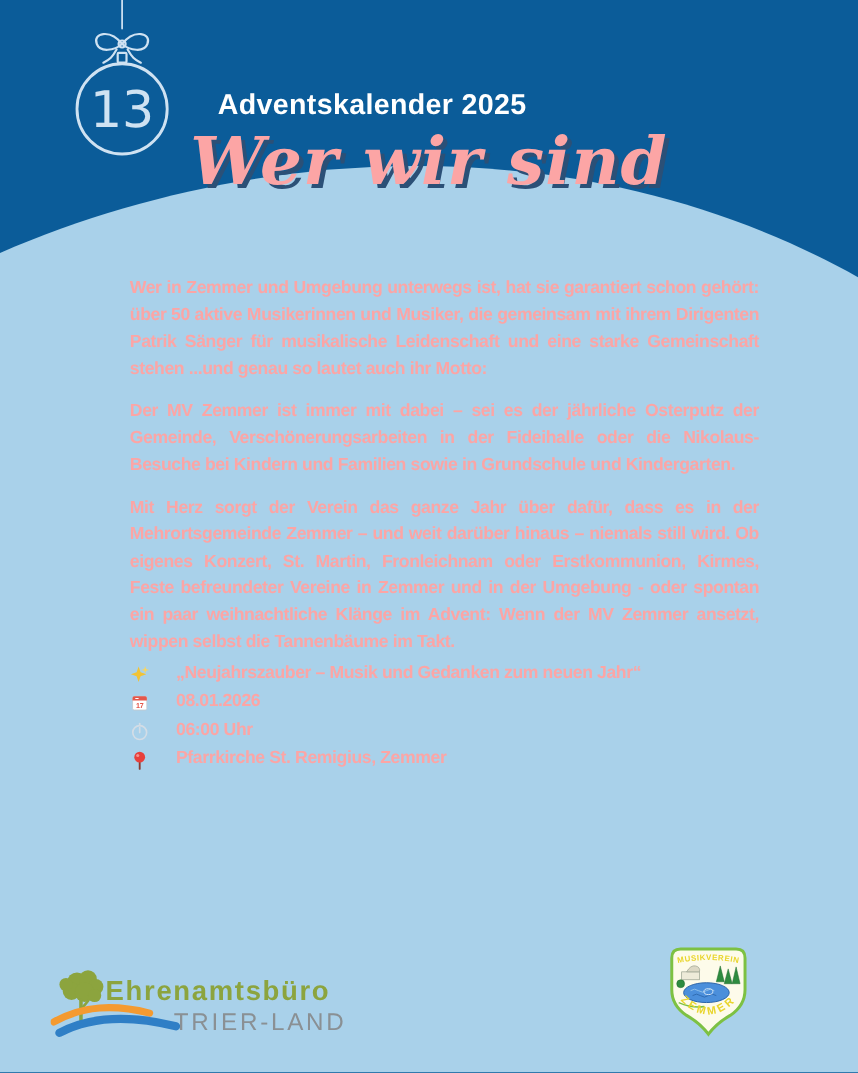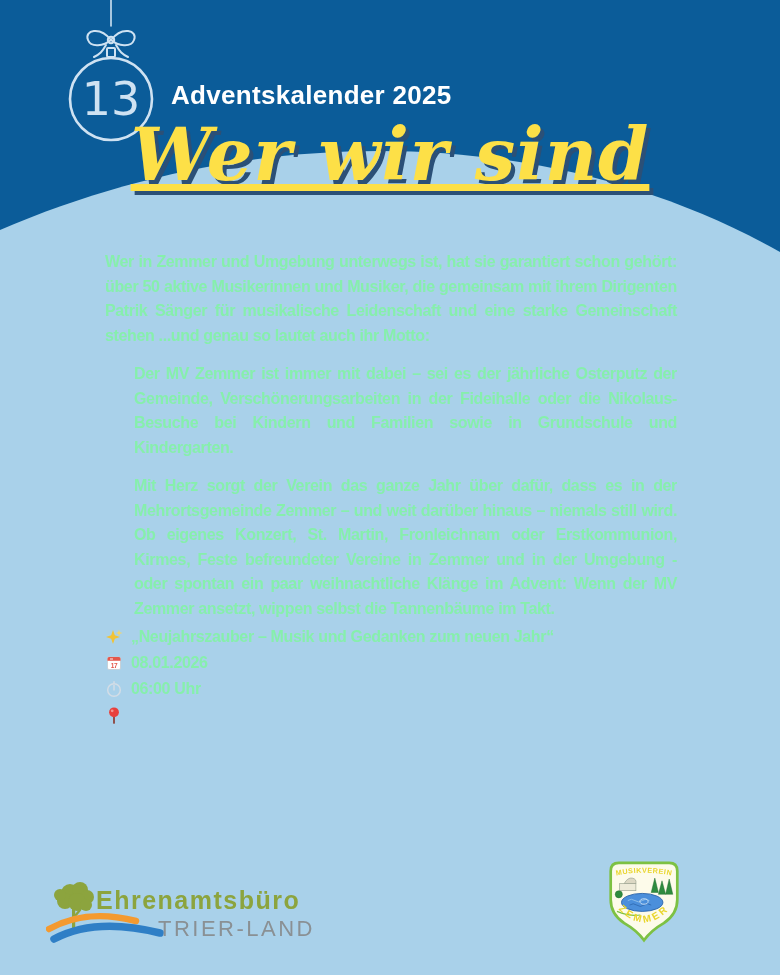--- a/index.html
+++ b/index.html
@@ -6,40 +6,39 @@
   body{
     width:780px;height:975px;position:relative;overflow:hidden;
     background:#0b5c99;
     font-family:"Liberation Sans",sans-serif;
   }
   
   .wave-svg{position:absolute;left:0;top:0;z-index:0;}
   
   .ornament-svg{position:absolute;left:64px;top:0;z-index:2;}
   .kicker{
-    position:absolute;left:171px;top:80px;z-index:2;
+    position:absolute;left:198px;top:80px;z-index:2;
     color:#ffffff;font-size:26px;font-weight:bold;letter-spacing:.3px;
   }
   .script-title{
     position:absolute;left:0;right:0;top:112px;z-index:2;text-align:center;
     font-family:"DejaVu Serif",serif;font-style:italic;font-weight:bold;
-    font-size:72px;color:#fde047;letter-spacing:1px;
+    font-size:60px;color:#fca5a5;letter-spacing:1px;
     text-shadow:4px 4px 0 #2b5077;
-    text-decoration:underline;
   }
   
   .content{
-    position:absolute;left:105px;top:250px;width:572px;z-index:2;
-    color:#86efac;font-size:16px;font-weight:bold;line-height:24.5px;
+    position:absolute;left:118px;top:250px;width:572px;z-index:2;
+    color:#fca5a5;font-size:16px;font-weight:bold;line-height:24.5px;
     letter-spacing:-0.35px;text-align:justify;
   }
   .content p{margin:0;}
-  .content p.gap{margin-top:14px;margin-left:29px;}
+  .content p.gap{margin-top:14px;}
   .event-list{list-style:none;margin:3px 0 0 0;padding:0;text-align:left;}
-  .event-row{display:flex;align-items:center;gap:8px;height:26px;}
+  .event-row{display:flex;align-items:center;gap:24px;height:26px;}
   .event-row svg{flex:0 0 auto;}
   
   .footer-logo{position:absolute;left:46px;top:878px;z-index:2;}
   .badge-svg{position:absolute;left:608px;top:857px;z-index:2;}
 </style>
 </head>
 <body>
 
 <svg class="wave-svg" width="780" height="975" viewBox="0 0 780 975">
   <path d="M0,230 C230,130 530,112 780,252 L780,975 L0,975 Z" fill="#a9d1ea"></path>
@@ -92,20 +91,21 @@
         <line x1="9" y1="1.8" x2="9" y2="3" stroke="#d3dde6" stroke-width="1.5" stroke-linecap="round"></line>
       </svg>
       <span>06:00 Uhr</span>
     </li>
     <li class="event-row">
       <svg width="18" height="18" viewBox="0 0 18 18">
         <line x1="9" y1="10.5" x2="9" y2="17" stroke="#8c3a30" stroke-width="1.7" stroke-linecap="round"></line>
         <circle cx="9" cy="6.3" r="4.9" fill="#e8403c"></circle>
         <circle cx="7.2" cy="4.8" r="1.4" fill="#f4938f"></circle>
       </svg>
+      <span>Pfarrkirche St. Remigius, Zemmer</span>
     </li>
   </ul>
 </div>
 
 <svg class="footer-logo" width="300" height="74" viewBox="0 0 300 74">
   <g fill="#8CA43E">
     <circle cx="24" cy="15" r="9"></circle>
     <circle cx="34" cy="12" r="8"></circle>
     <circle cx="41" cy="19" r="7"></circle>
     <circle cx="19" cy="23" r="8"></circle>

